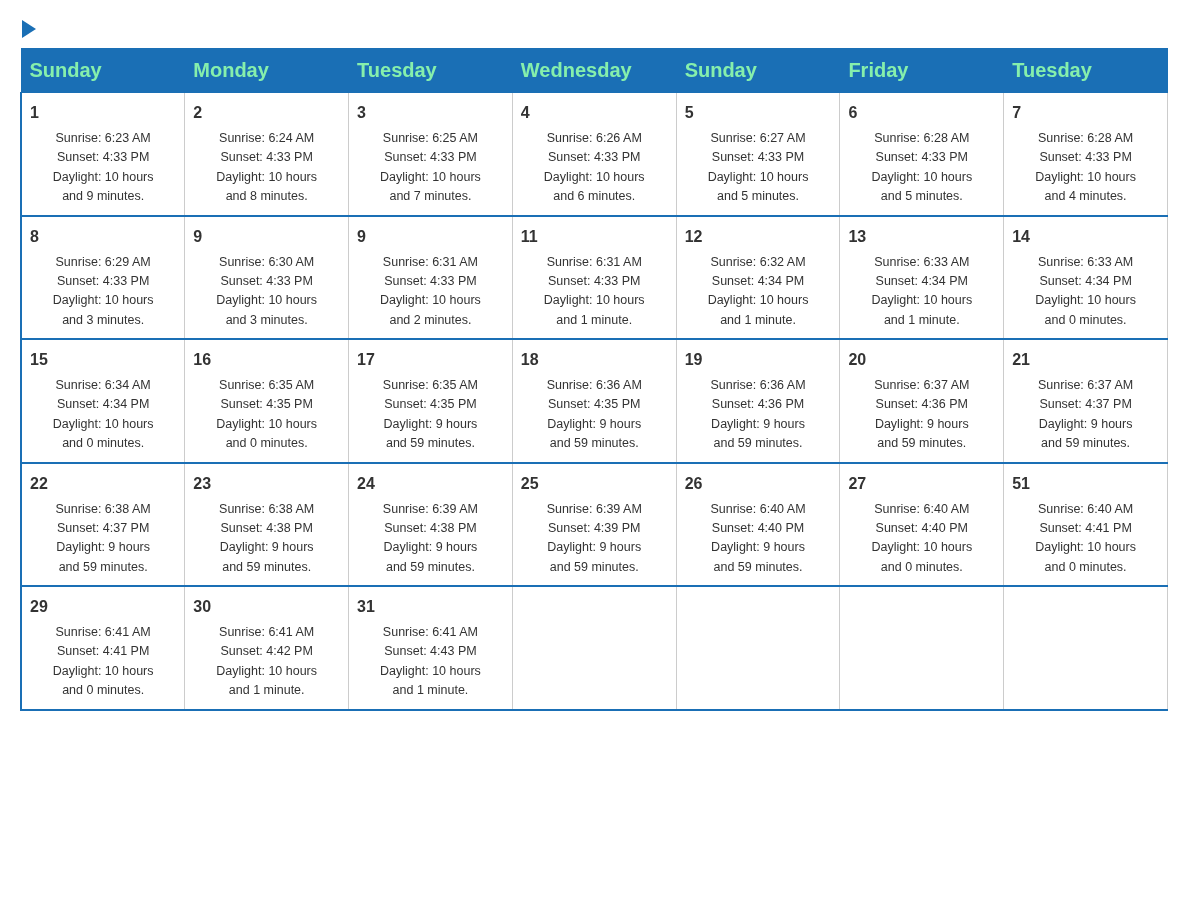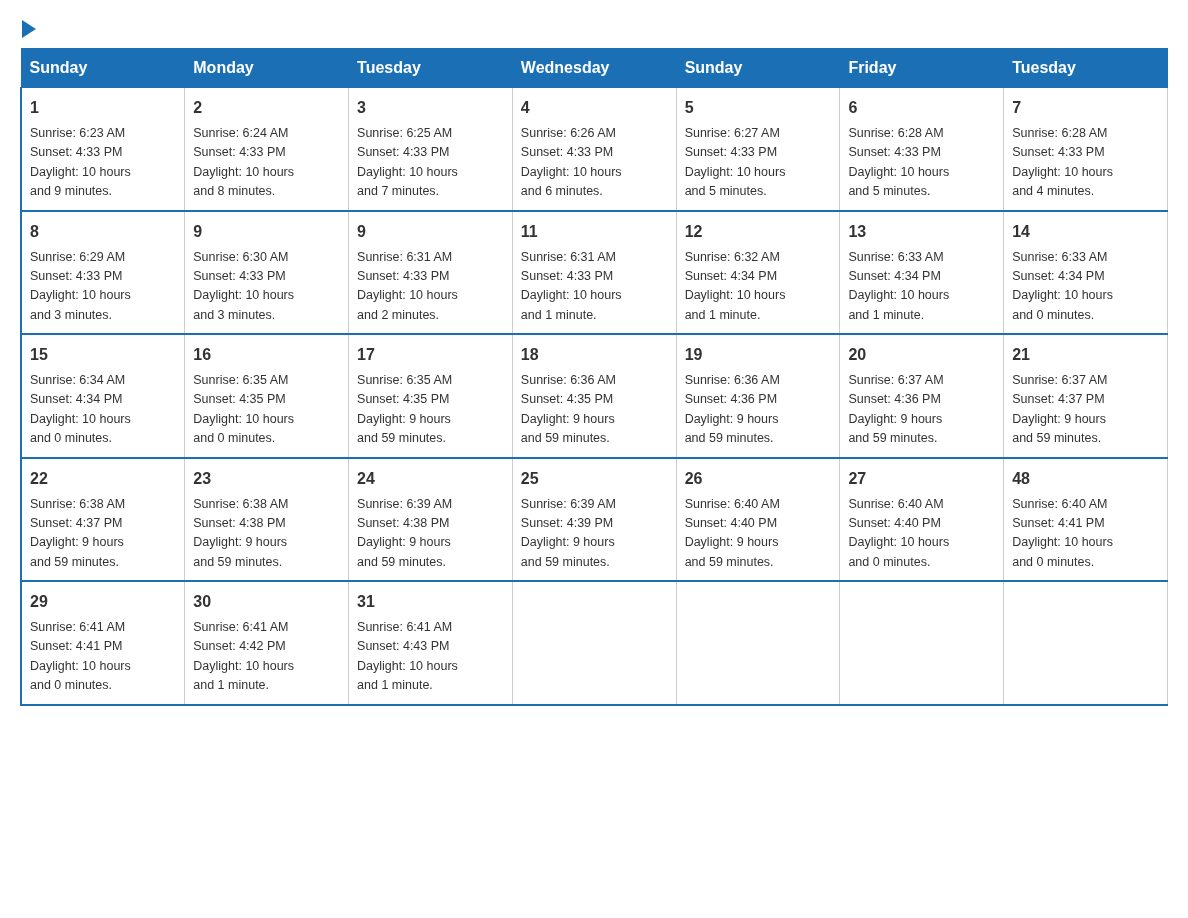--- a/index.html
+++ b/index.html
@@ -57,22 +57,22 @@
       color: #444;
       margin-top: 4px;
     }
     table {
       width: 100%;
       border-collapse: collapse;
       table-layout: fixed;
     }
     thead th {
       background-color: #1a6fb5;
-      color: #ffffff;
-      font-size: 16px;
+      color: #86efac;
+      font-size: 20px;
       font-weight: bold;
       padding: 10px 8px;
       text-align: left;
       border: 1px solid #1a6fb5;
     }
     tbody td {
       vertical-align: top;
       padding: 8px;
       border: 1px solid #ccc;
       font-size: 13px;
@@ -86,20 +86,21 @@
     }
     .day-num {
       font-size: 16px;
       font-weight: bold;
       margin-bottom: 4px;
       display: block;
     }
     .day-info {
       font-size: 12.5px;
       line-height: 1.55;
+      text-align: center;
     }
     tbody tr td:first-child {
       border-left: 2px solid #1a6fb5;
     }
     tbody tr {
       border-bottom: 2px solid #1a6fb5;
     }
     .empty-cell {
       background: #fff;
     }
@@ -243,21 +244,21 @@
         </td>
         <td>
           <span class="day-num">26</span>
           <div class="day-info">Sunrise: 6:40 AM<br>Sunset: 4:40 PM<br>Daylight: 9 hours<br>and 59 minutes.</div>
         </td>
         <td>
           <span class="day-num">27</span>
           <div class="day-info">Sunrise: 6:40 AM<br>Sunset: 4:40 PM<br>Daylight: 10 hours<br>and 0 minutes.</div>
         </td>
         <td>
-          <span class="day-num">48</span>
+          <span class="day-num">51</span>
           <div class="day-info">Sunrise: 6:40 AM<br>Sunset: 4:41 PM<br>Daylight: 10 hours<br>and 0 minutes.</div>
         </td>
       </tr>
       <tr>
         <td>
           <span class="day-num">29</span>
           <div class="day-info">Sunrise: 6:41 AM<br>Sunset: 4:41 PM<br>Daylight: 10 hours<br>and 0 minutes.</div>
         </td>
         <td>
           <span class="day-num">30</span>

